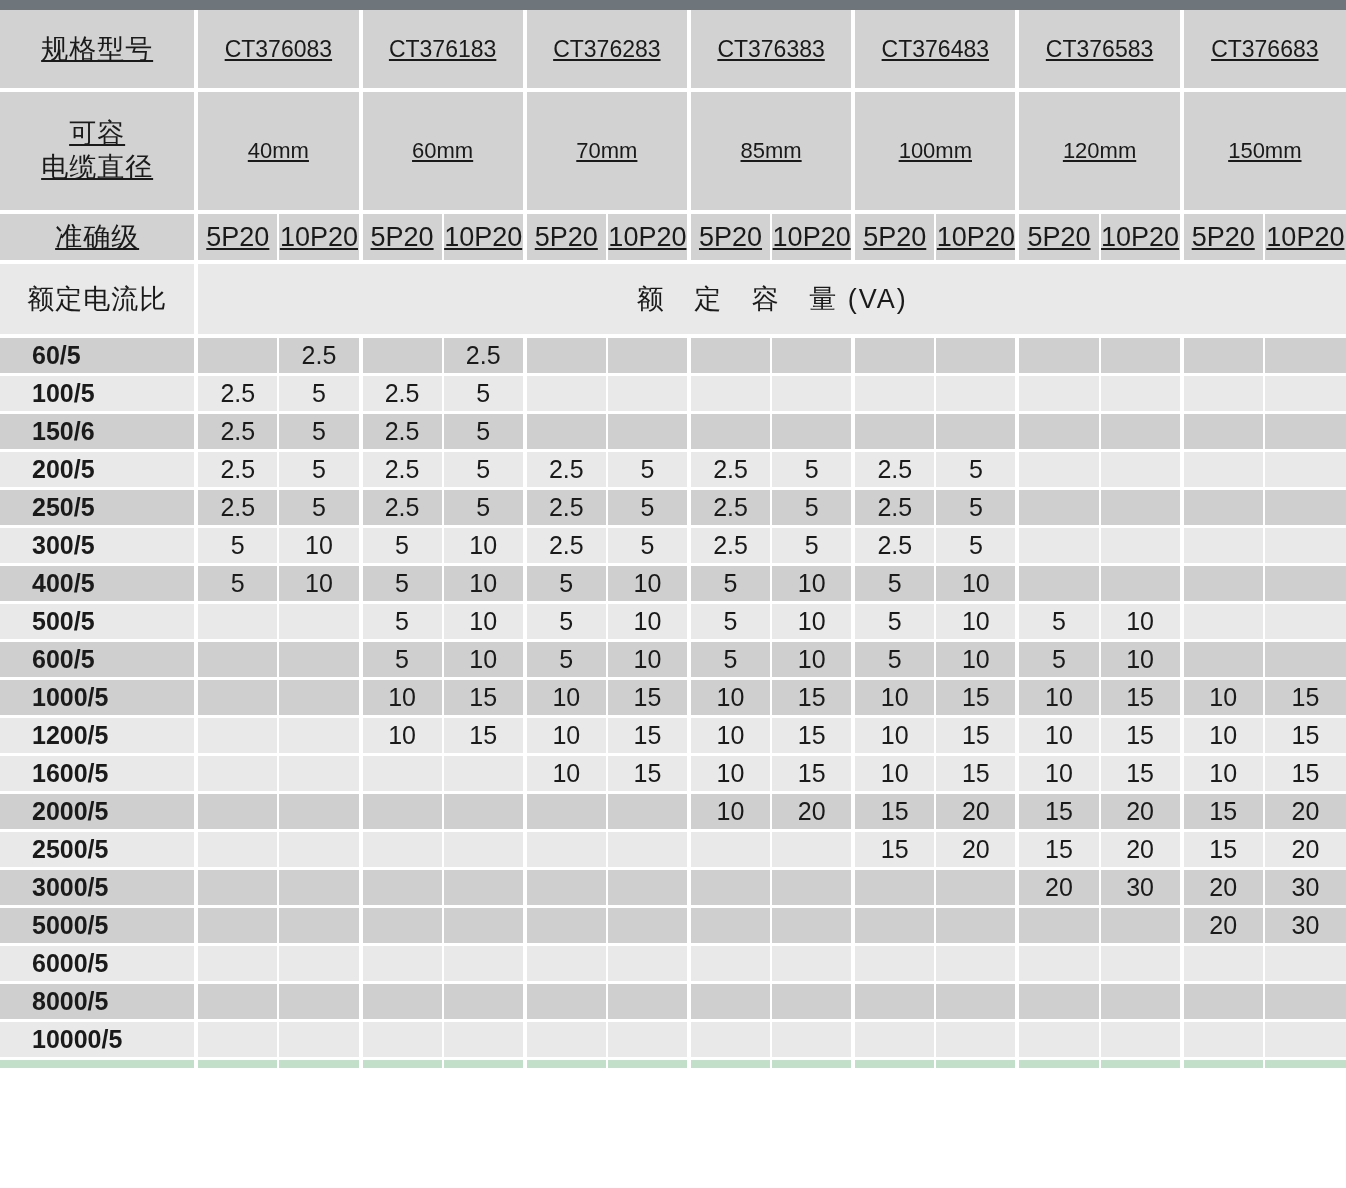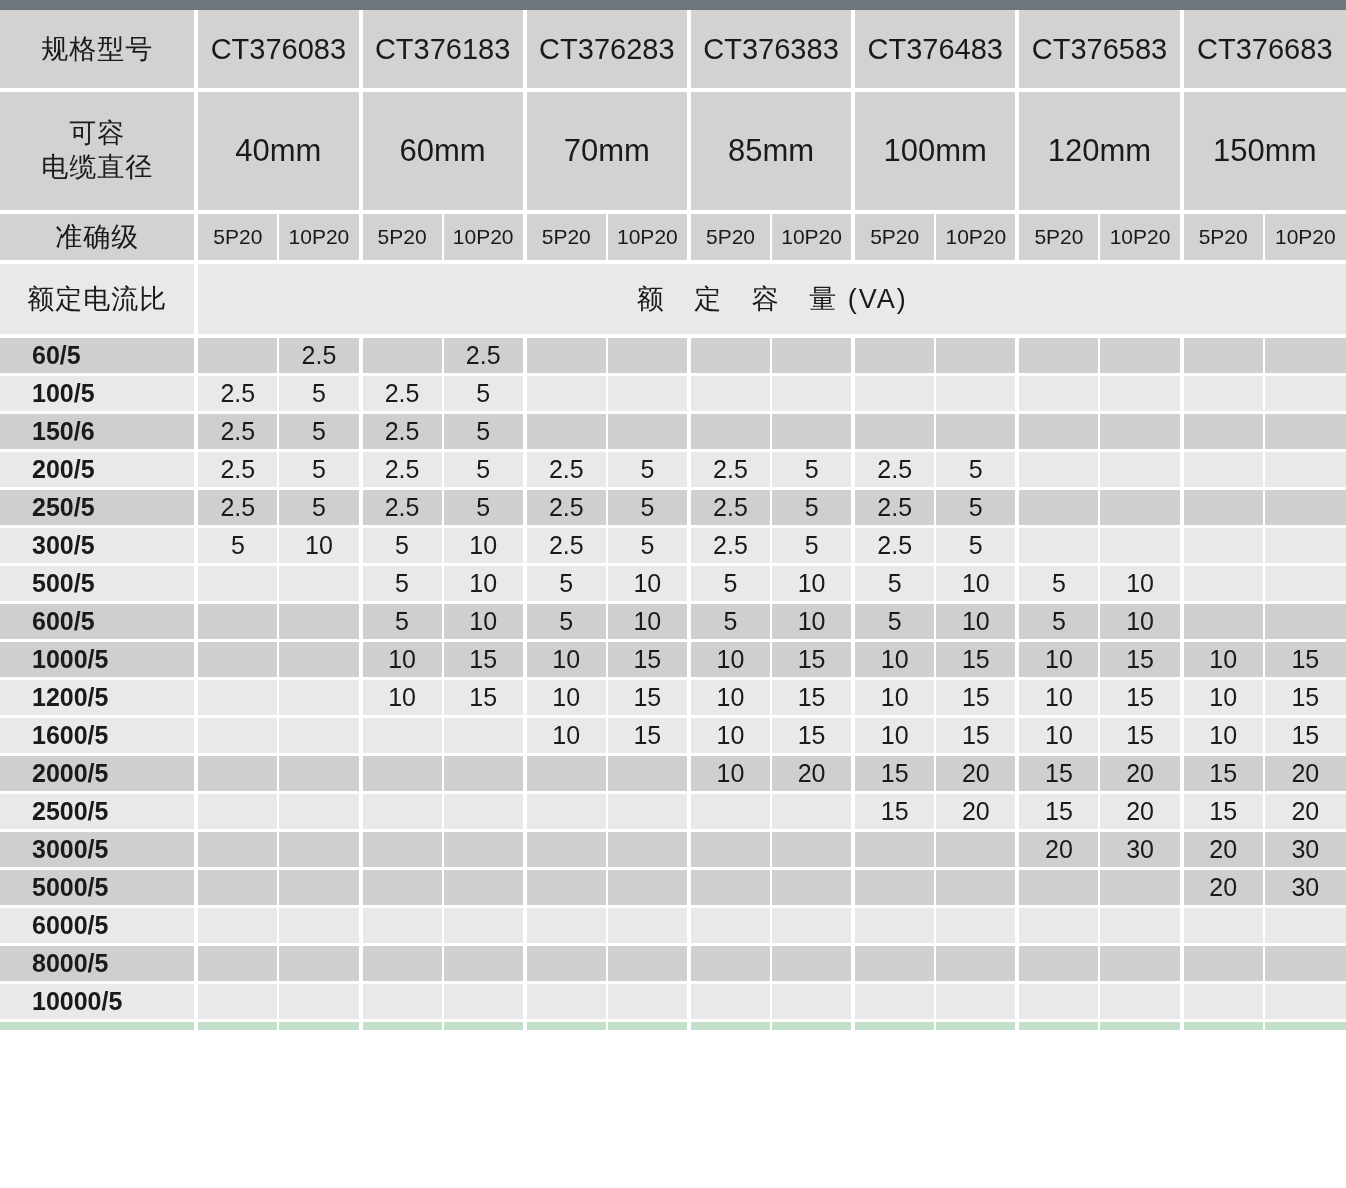--- a/index.html
+++ b/index.html
@@ -3,43 +3,43 @@
 <meta charset="utf-8">
 <style>
   html,body{margin:0;padding:0;background:#ffffff;}
   body{width:1346px;font-family:"Liberation Sans","DejaVu Sans",sans-serif;color:#1a1a1a;}
   .topbar{width:1346px;height:10px;background:#6e757b;}
   table{width:1346px;table-layout:fixed;border-collapse:collapse;}
   col.lblcol{width:196px;}
   col.subcol{width:82px;}
   th,td{padding:0;margin:0;vertical-align:middle;text-align:center;font-weight:normal;overflow:hidden;}
   
-  .hdr{background:#d2d2d2;}
+  .hdr{background:#d2d2d2;text-decoration:underline;}
   .lightcell{background:#e9e9e9;}
   tr.stripe-dark td, tr.stripe-dark th{background:#cfcfcf;}
   tr.stripe-light td, tr.stripe-light th{background:#e9e9e9;}
   td.green{background:#c2dfc9;}
   
   .br2{border-right:2px solid #fff;}
   .br4{border-right:4px solid #fff;}
   .br0{border-right:0;}
   tr.hrow th{border-bottom:4px solid #fff;}
   tr.drow th, tr.drow td{border-bottom:3px solid #fff;}
   
   tr.h1 th{height:78px;}
   tr.h2 th{height:118px;}
   tr.h3 th{height:46px;text-align:center;}
   tr.h4 th{height:70px;margin-left:28px;}
   tr.drow th, tr.drow td{height:35px;}
   tr.grow td{height:8px;border-bottom:0;}
   
   .cn{font-size:27px;letter-spacing:1px;}
-  .model{font-size:29px;}
-  .dia{font-size:31px;text-align:center;}
-  .acc{font-size:21px;}
+  .model{font-size:23px;}
+  .dia{font-size:22px;text-align:center;}
+  .acc{font-size:27px;}
   .ratio{font-size:25px;text-align:left;padding-left:32px;font-weight:bold;}
   .val{font-size:25px;}
   .cap{font-size:27px;white-space:pre;letter-spacing:2px;}
   .two-line{line-height:1.25;}
 </style>
 </head>
 <body>
 
 <div class="topbar"></div>
 
@@ -198,20 +198,37 @@
         <td class="val br4">5</td>
         <td class="val br2">2.5</td>
         <td class="val br4">5</td>
         <td class="val br2">2.5</td>
         <td class="val br4">5</td>
         <td class="val br2"></td>
         <td class="val br4"></td>
         <td class="val br2"></td>
         <td class="val br0"></td>
       </tr>
+      <tr class="drow stripe-dark">
+        <th class="ratio br4">400/5</th>
+        <td class="val br2">5</td>
+        <td class="val br4">10</td>
+        <td class="val br2">5</td>
+        <td class="val br4">10</td>
+        <td class="val br2">5</td>
+        <td class="val br4">10</td>
+        <td class="val br2">5</td>
+        <td class="val br4">10</td>
+        <td class="val br2">5</td>
+        <td class="val br4">10</td>
+        <td class="val br2"></td>
+        <td class="val br4"></td>
+        <td class="val br2"></td>
+        <td class="val br0"></td>
+      </tr>
       <tr class="drow stripe-light">
         <th class="ratio br4">500/5</th>
         <td class="val br2"></td>
         <td class="val br4"></td>
         <td class="val br2">5</td>
         <td class="val br4">10</td>
         <td class="val br2">5</td>
         <td class="val br4">10</td>
         <td class="val br2">5</td>
         <td class="val br4">10</td>

